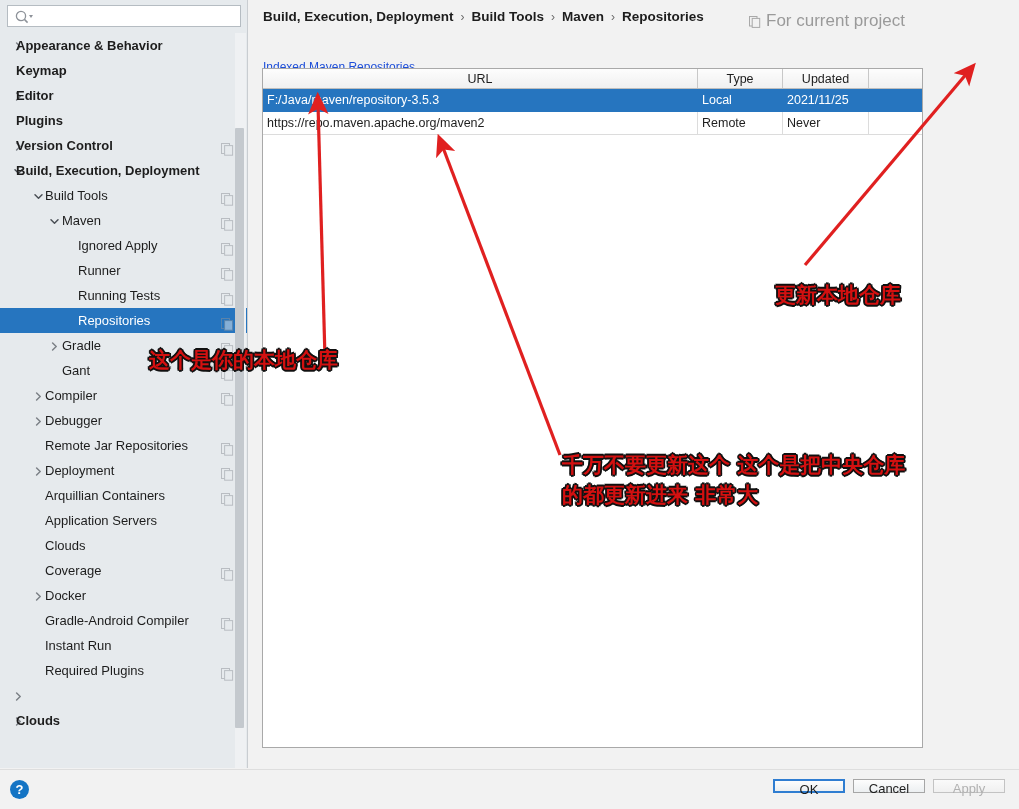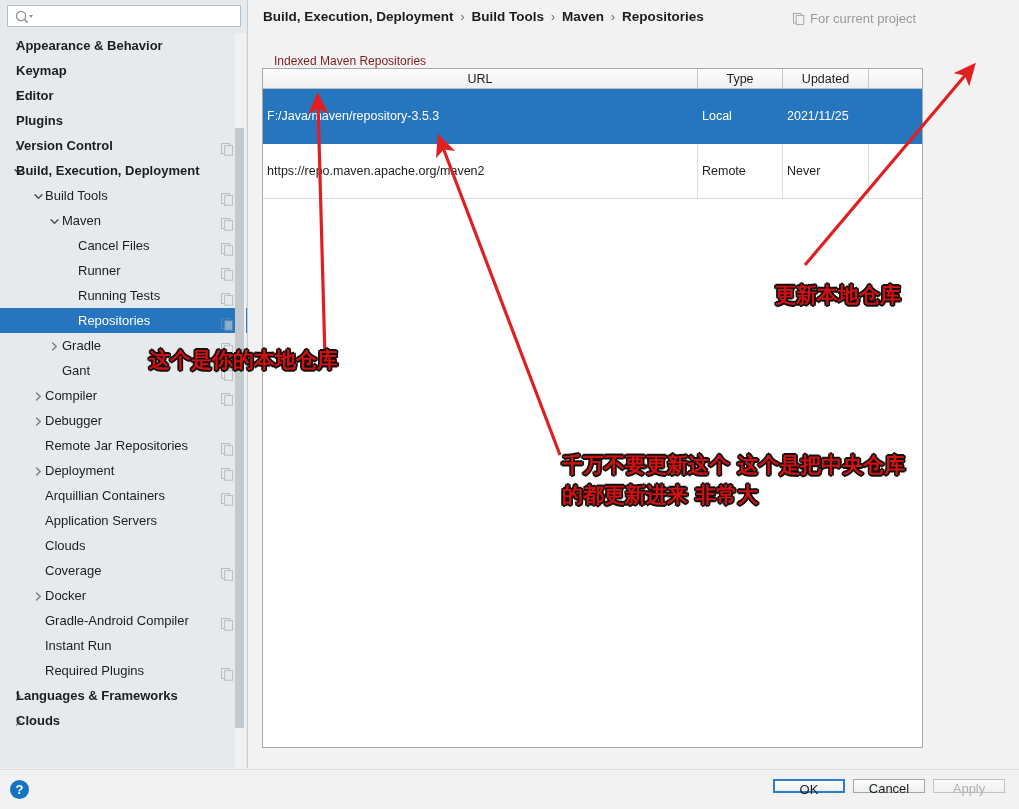--- a/index.html
+++ b/index.html
@@ -88,27 +88,27 @@
   #breadcrumb {
     position: absolute; left: 14px; top: 9px; height: 18px;
     font-size: 13.5px; font-weight: bold; color: #1d1d1d;
     white-space: nowrap;
   }
   #breadcrumb .sep {
     font-weight: normal; color: #6b6b6b; margin: 0 7px; font-size: 12px;
   }
   #for-project {
     position: absolute; left: 500px; top: 11px;
-    font-size: 13px; color: #9a9a9a; white-space: nowrap; margin-left: 44px;
+    font-size: 17px; color: #9a9a9a; white-space: nowrap;
   }
   #for-project .ficon { display: inline-block; vertical-align: -2px; margin-right: 5px; }
 
   #group-label {
-    position: absolute; left: 14px; top: 54px;
-    font-size: 12px; color: #7f1d1d; margin-left: 11px;
+    position: absolute; left: 14px; top: 60px;
+    font-size: 12px; color: #1d4ed8;
   }
 
   
   #table-panel {
     position: absolute; left: 13px; top: 68px;
     width: 661px; height: 680px;
     background: #ffffff;
     border: 1px solid #a9a9a9;
     box-sizing: border-box;
   }
@@ -119,21 +119,21 @@
     border-right: 1px solid #c8c8c8;
     border-bottom: 1px solid #bdbdbd;
     font-weight: normal; font-size: 12.5px; color: #1d1d1d;
     text-align: center;
     padding: 0;
   }
   table.rep th:last-child { border-right: none; }
   table.rep td {
     height: 22px;
     font-size: 12.5px;
-    padding: 16px 4px;
+    padding: 0 4px;
     border-right: 1px solid #dcdcdc;
     border-bottom: 1px solid #dcdcdc;
     overflow: hidden; white-space: nowrap; text-overflow: ellipsis;
   }
   table.rep td:last-child { border-right: none; }
   tr.row-sel td { background: #2675bf; color: #ffffff; border-right-color:#2675bf; border-bottom-color:#2675bf;}
   .col-url { width: 434px; }
   .col-type { width: 84px; }
   .col-upd  { width: 85px; }
   .col-pad  { width: auto; }
@@ -252,21 +252,21 @@
               <path d="M1,2.8 L4.5,6.3 L8,2.8" fill="none" stroke="#4a4f55" stroke-width="1.45" stroke-linecap="round" stroke-linejoin="round"></path>
             </svg></span>
           <span class="tree-label">Maven</span>
           <span class="copy-ic"><svg width="13" height="13" viewBox="0 0 13 13">
               <rect x="0.5" y="0.5" width="8" height="10" fill="none" stroke="#8d9299"></rect>
               <rect x="3.6" y="2.6" width="8" height="9.6" fill="#e6eaed" stroke="#8d9299"></rect>
             </svg></span>
         </div>
         <div class="tree-item lvl3">
           <span class="tw"></span>
-          <span class="tree-label">Cancel Files</span>
+          <span class="tree-label">Ignored Apply</span>
           <span class="copy-ic"><svg width="13" height="13" viewBox="0 0 13 13">
               <rect x="0.5" y="0.5" width="8" height="10" fill="none" stroke="#8d9299"></rect>
               <rect x="3.6" y="2.6" width="8" height="9.6" fill="#e6eaed" stroke="#8d9299"></rect>
             </svg></span>
         </div>
         <div class="tree-item lvl3">
           <span class="tw"></span>
           <span class="tree-label">Runner</span>
           <span class="copy-ic"><svg width="13" height="13" viewBox="0 0 13 13">
               <rect x="0.5" y="0.5" width="8" height="10" fill="none" stroke="#8d9299"></rect>
@@ -388,21 +388,20 @@
           <span class="tree-label">Required Plugins</span>
           <span class="copy-ic"><svg width="13" height="13" viewBox="0 0 13 13">
               <rect x="0.5" y="0.5" width="8" height="10" fill="none" stroke="#8d9299"></rect>
               <rect x="3.6" y="2.6" width="8" height="9.6" fill="#e6eaed" stroke="#8d9299"></rect>
             </svg></span>
         </div>
         <div class="tree-item lvl0 bold">
           <span class="tw"><svg width="9" height="9" viewBox="0 0 9 9">
               <path d="M2.6,1 L6.2,4.5 L2.6,8" fill="none" stroke="#7a7f85" stroke-width="1.45" stroke-linecap="round" stroke-linejoin="round"></path>
             </svg></span>
-          <span class="tree-label">Languages &amp; Frameworks</span>
         </div>
         <div class="tree-item lvl0 bold">
           <span class="tw"><svg width="9" height="9" viewBox="0 0 9 9">
               <path d="M2.6,1 L6.2,4.5 L2.6,8" fill="none" stroke="#7a7f85" stroke-width="1.45" stroke-linecap="round" stroke-linejoin="round"></path>
             </svg></span>
           <span class="tree-label">Clouds</span>
         </div>
       </div>
 
     <div id="sb-track">

